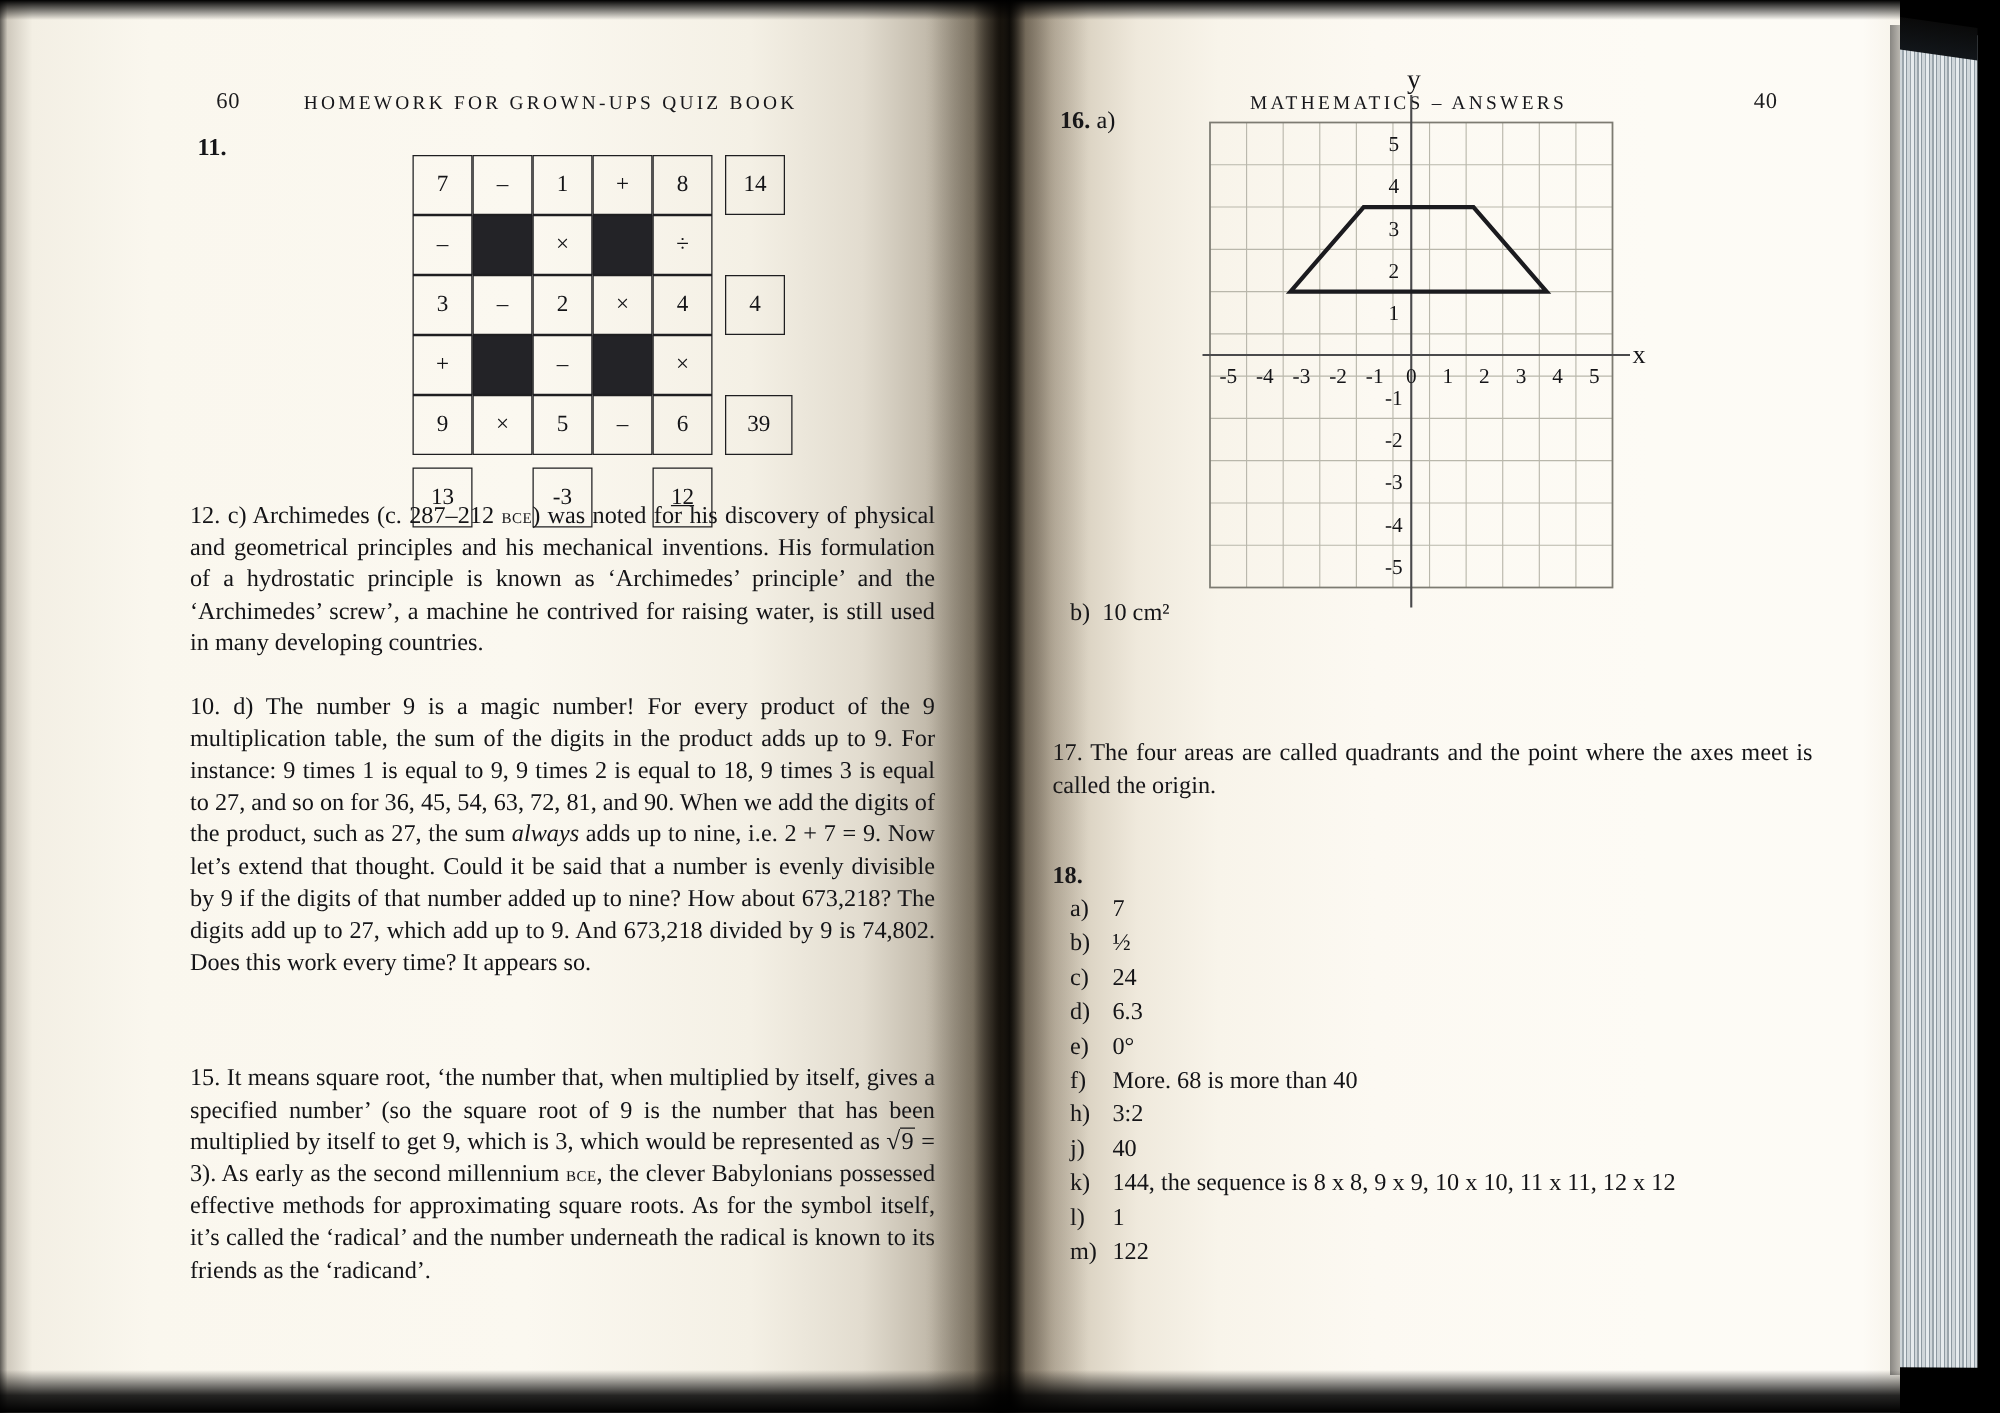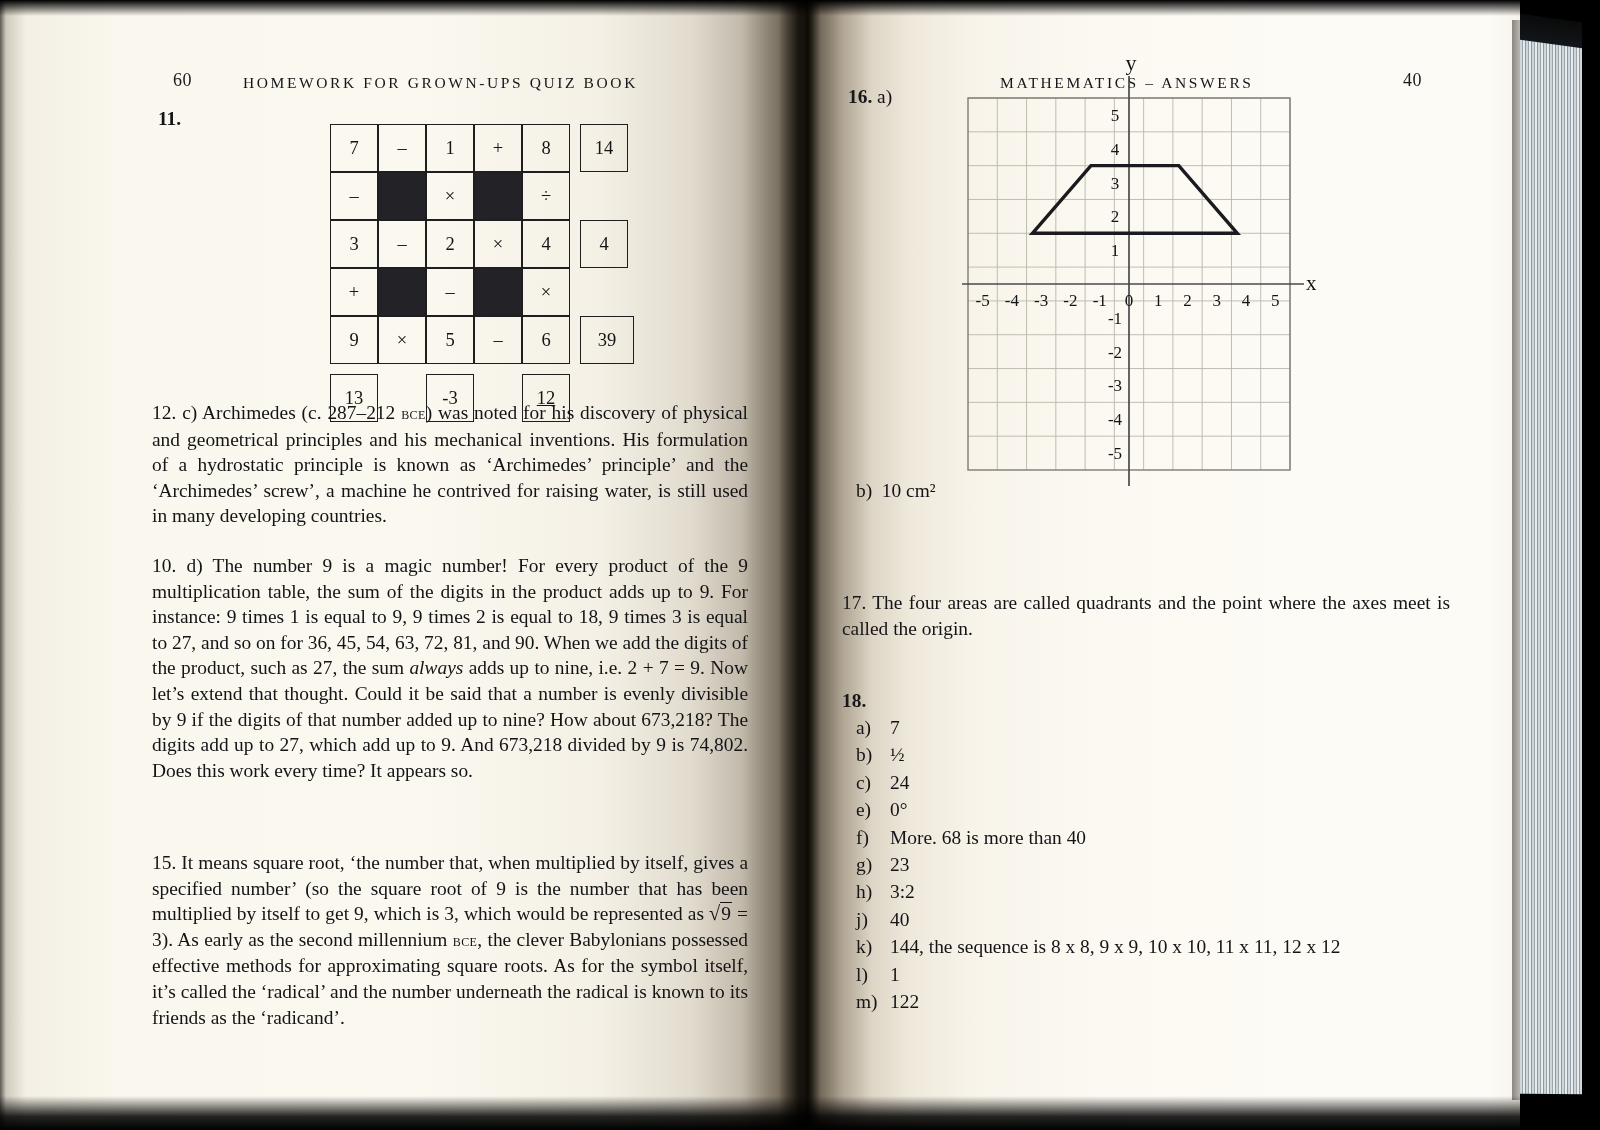--- a/index.html
+++ b/index.html
@@ -285,30 +285,30 @@
         </div>
         <div class="row">
           <span class="lbl">b)</span>
           <span>½</span>
         </div>
         <div class="row">
           <span class="lbl">c)</span>
           <span>24</span>
         </div>
         <div class="row">
+          <span class="lbl">d)</span>
+          <span>6.3</span>
+        </div>
+        <div class="row">
           <span class="lbl">e)</span>
           <span>0°</span>
         </div>
         <div class="row">
           <span class="lbl">f)</span>
           <span>More. 68 is more than 40</span>
-        </div>
-        <div class="row">
-          <span class="lbl">g)</span>
-          <span>23</span>
         </div>
         <div class="row">
           <span class="lbl">h)</span>
           <span>3:2</span>
         </div>
         <div class="row">
           <span class="lbl">j)</span>
           <span>40</span>
         </div>
         <div class="row">

